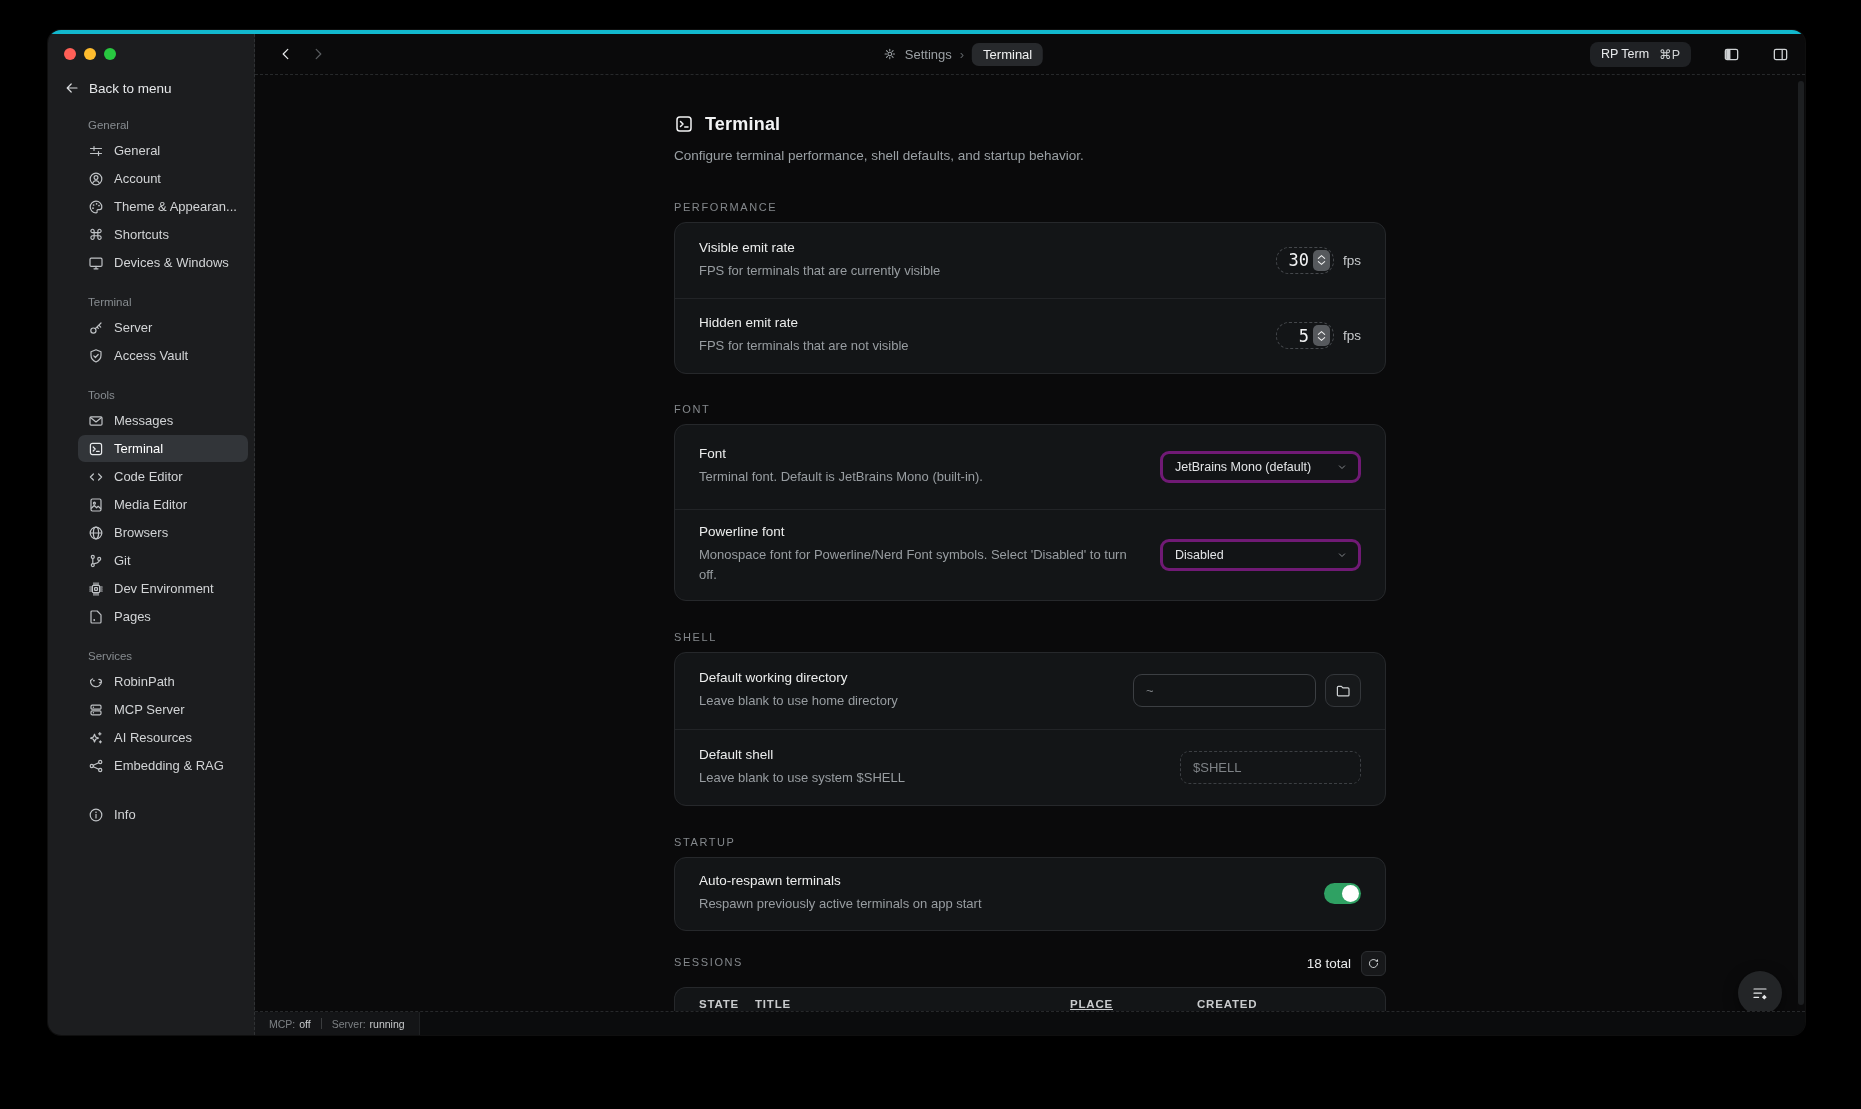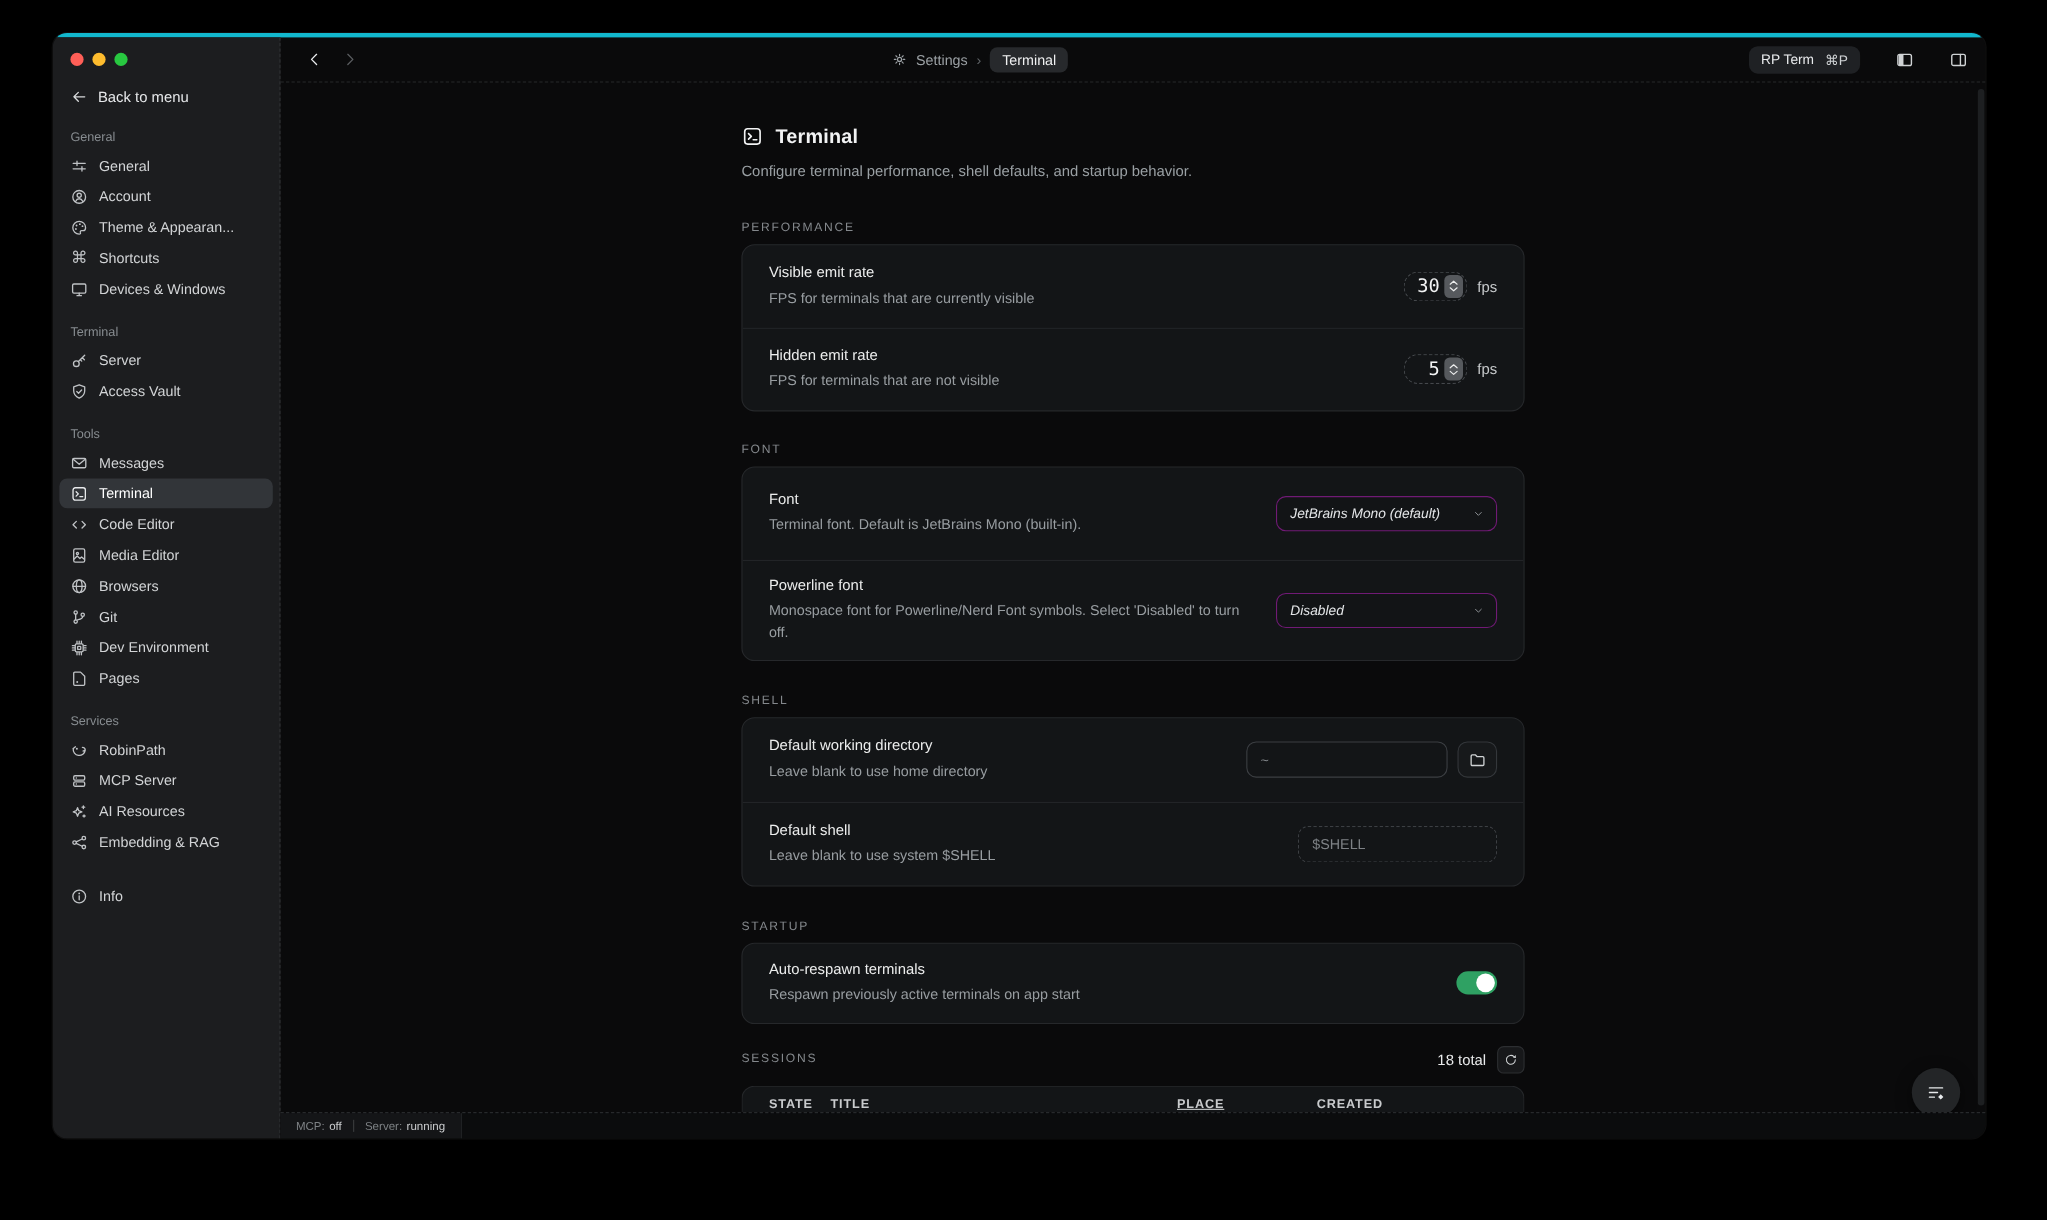--- a/index.html
+++ b/index.html
@@ -16,38 +16,38 @@
 
   
   .sidebar { width:207px; flex:none; background:#1c1d1f; border-right:1px dashed #303234;
     display:flex; flex-direction:column; overflow:hidden; }
   .lights { display:flex; gap:8px; padding:14px 0 0 16px; }
   .light { width:12px; height:12px; border-radius:50%; }
   .light.red{ background:#ff5f57; } .light.yellow{ background:#febc2e; } .light.green{ background:#28c840; }
   .back-row { display:flex; align-items:center; gap:9px; padding:0 16px; margin-top:17px; height:22px;
     color:#e6e8ea; font-size:13.5px; cursor:default; }
   .back-row .i { color:#d7d9db; }
-  .side-scroll { flex:1; overflow:hidden; padding-bottom:10px; }
+  .side-scroll { flex:1; overflow:hidden; padding-bottom:10px;padding-left:24px; }
   .sec-label { color:#878c90; font-size:11.5px; padding:0 16px; margin:20px 0 6px; }
   .side-item { display:flex; align-items:center; gap:10px; height:27px; margin:1px 6px; padding:0 10px;
     border-radius:7px; color:#d2d4d6; font-size:13px; cursor:default; }
   .side-item .i { color:#bfc2c5; flex:none; }
   .side-item.selected { background:#323539; color:#fff; }
   .side-item.selected .i { color:#e8eaec; }
   .side-item.spaced { margin-top:22px; }
   .cmd-glyph { font-size:15px; line-height:1; width:16px; text-align:center; color:#bfc2c5; }
 
   
   .main { flex:1; display:flex; flex-direction:column; min-width:0; position:relative; }
   .topbar { height:41px; flex:none; border-bottom:1px dashed #27292b; display:flex; align-items:center; position:relative; }
   .nav-arrows { display:flex; align-items:center; gap:10px; padding-left:20px; }
   .nav-btn { width:22px; height:22px; display:flex; align-items:center; justify-content:center; border-radius:5px; }
   .nav-btn.back { color:#e8eaec; }
   .nav-btn.fwd { color:#5a5d60; }
-  .crumb { position:absolute; left:636px; top:0; height:100%; transform:translateX(-50%);
+  .crumb { position:absolute; left:708px; top:0; height:100%; transform:translateX(-50%);
     display:flex; align-items:center; gap:8px; font-size:13px; color:#9ba0a4; white-space:nowrap; }
   .crumb .i { color:#9ba0a4; }
   .crumb-sep { color:#5f6366; font-size:13px; }
   .crumb-pill { background:#27292c; border-radius:7px; padding:4px 11px; color:#f0f1f2; font-size:13px; }
   .topbar-right { position:absolute; right:16px; top:0; height:100%; display:flex; align-items:center; gap:32px; }
   .app-pill { display:flex; align-items:center; gap:10px; background:#1f2124; border-radius:8px;
     padding:5px 11px; font-size:12.5px; color:#e8eaec; }
   .app-pill .kbd { color:#cfd2d4; }
   .panel-btn { color:#cfd2d4; display:flex; align-items:center; }
 
@@ -72,23 +72,23 @@
   .w460 { max-width:462px; }
   .row-right { flex:none; display:flex; align-items:center; gap:9px; }
   .num-pill { display:flex; align-items:center; gap:4px; border:1px dashed #45484c; border-radius:13px;
     height:27px; padding:0 3px 0 10px; }
   .num-val { width:22px; border:none; background:transparent; color:#f2f3f4; text-align:right;
     font-family:"DejaVu Sans Mono","Liberation Mono",monospace; font-size:17px; outline:none; }
   .stepper { width:17px; height:21px; background:#56595d; border-radius:5px; display:flex; flex-direction:column;
     align-items:center; justify-content:center; color:#eceded; }
   .unit { color:#c7cacc; font-size:13.5px; }
 
-  .select { width:201px; height:32px; border:1px solid #701a75; border-radius:9px; background:#121416;
+  .select { width:201px; height:32px; border:3px solid #701a75; border-radius:9px; background:#121416;
     display:flex; align-items:center; justify-content:space-between; padding:0 10px 0 12px;
-    color:#e4e6e8; font-size:12.5px;font-style:italic; }
+    color:#e4e6e8; font-size:12.5px; }
   .select .i { color:#8e9296; }
 
   .text-input { width:181px; height:33px; border:1px dashed #3c3f43; border-radius:9px; background:transparent;
     color:#e4e6e8; font-size:13px; padding:0 12px; outline:none;
     font-family:"Liberation Sans","DejaVu Sans",sans-serif; }
   .text-input::placeholder { color:#7e8286; }
   .text-input.solid { border-style:solid; width:183px; }
   .icon-btn { width:36px; height:33px; border:1px solid #34373b; border-radius:9px; background:#17191b;
     display:flex; align-items:center; justify-content:center; color:#cfd2d4; }
 

